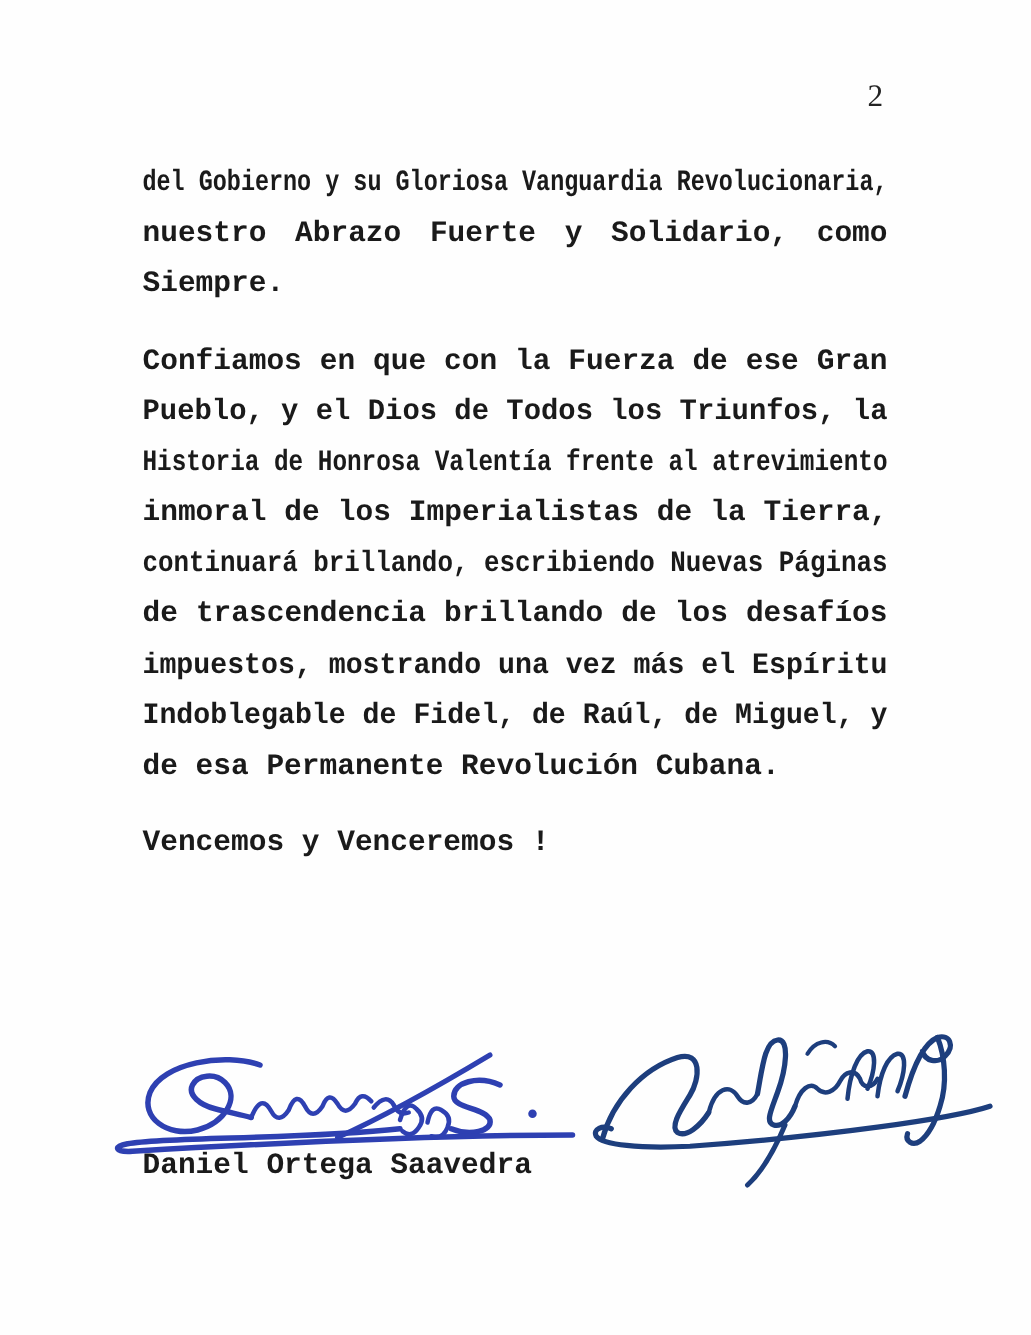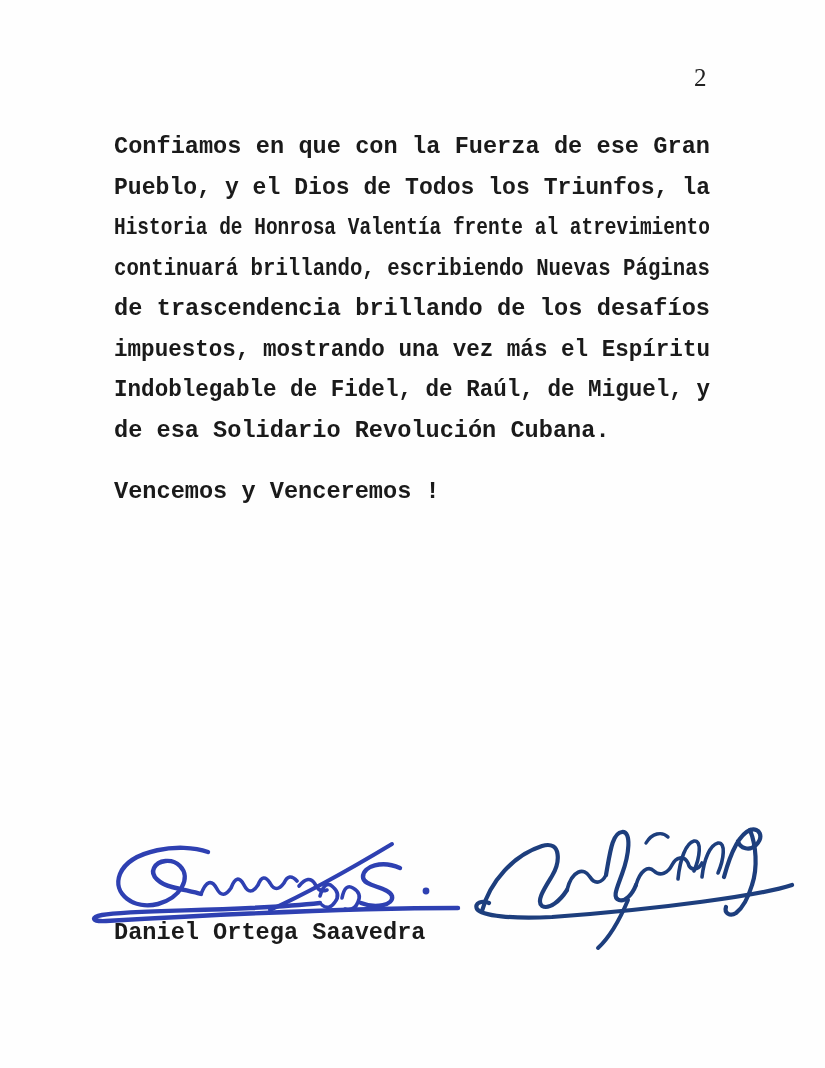--- a/index.html
+++ b/index.html
@@ -71,29 +71,35 @@
 </style>
 </head>
 <body>
 
 <div class="page" style="background: rgb(254, 254, 254); color: rgb(26, 26, 26);">
 
   <div class="page-number" style="color: rgb(34, 34, 34);">2</div>
 
   <div class="letter-body">
 
+    <div class="para">
+        <div class="line line-condensed" style="width: 750.414px; transform: scaleX(0.794229);">del Gobierno y su Gloriosa Vanguardia Revolucionaria,</div>
+        <div class="line line-justify">nuestro Abrazo Fuerte y Solidario, como</div>
+        <div class="line line-left">Siempre.</div>
+      </div>
       <div class="para">
         <div class="line line-justify">Confiamos en que con la Fuerza de ese Gran</div>
         <div class="line line-condensed" style="width: 608.826px; transform: scaleX(0.978933);">Pueblo, y el Dios de Todos los Triunfos, la</div>
         <div class="line line-condensed" style="width: 722.096px; transform: scaleX(0.825375);">Historia de Honrosa Valentía frente al atrevimiento</div>
+        <div class="line line-justify">inmoral de los Imperialistas de la Tierra,</div>
         <div class="line line-condensed" style="width: 679.62px; transform: scaleX(0.876961);">continuará brillando, escribiendo Nuevas Páginas</div>
         <div class="line line-justify">de trascendencia brillando de los desafíos</div>
         <div class="line line-condensed" style="width: 622.985px; transform: scaleX(0.956684);">impuestos, mostrando una vez más el Espíritu</div>
         <div class="line line-condensed" style="width: 622.985px; transform: scaleX(0.956684);">Indoblegable de Fidel, de Raúl, de Miguel, y</div>
-        <div class="line line-left">de esa Solidario Revolución Cubana.</div>
+        <div class="line line-left">de esa Permanente Revolución Cubana.</div>
       </div>
       <div class="closing">
       <div class="line line-left">Vencemos y Venceremos !</div>
     </div>
   </div>
 
   <div class="names-row">
     <span class="name-left">Daniel Ortega Saavedra</span>
   </div>
 

